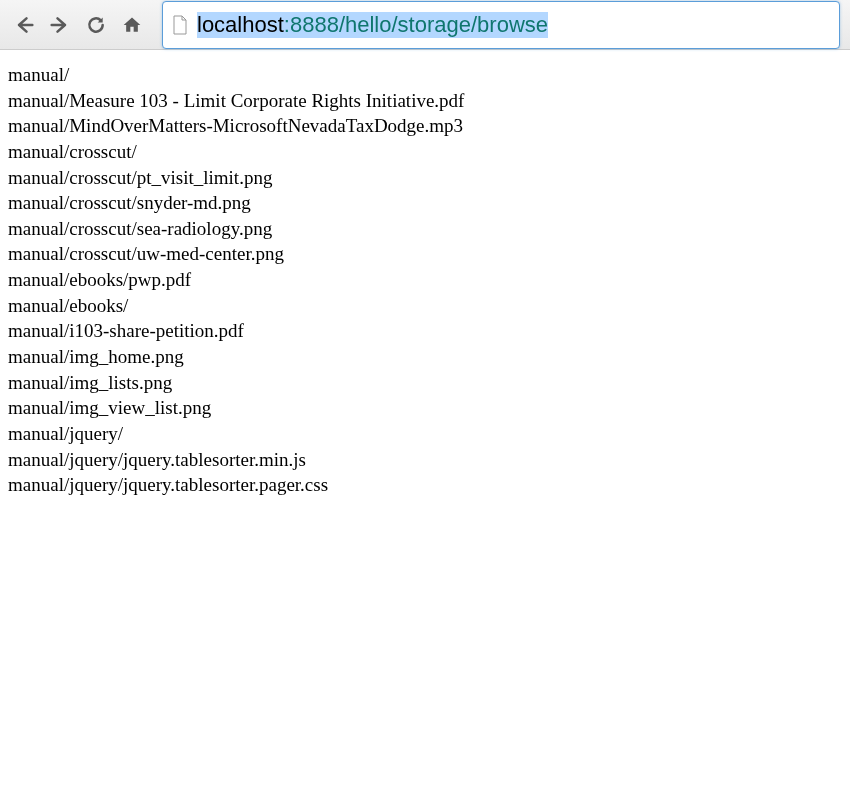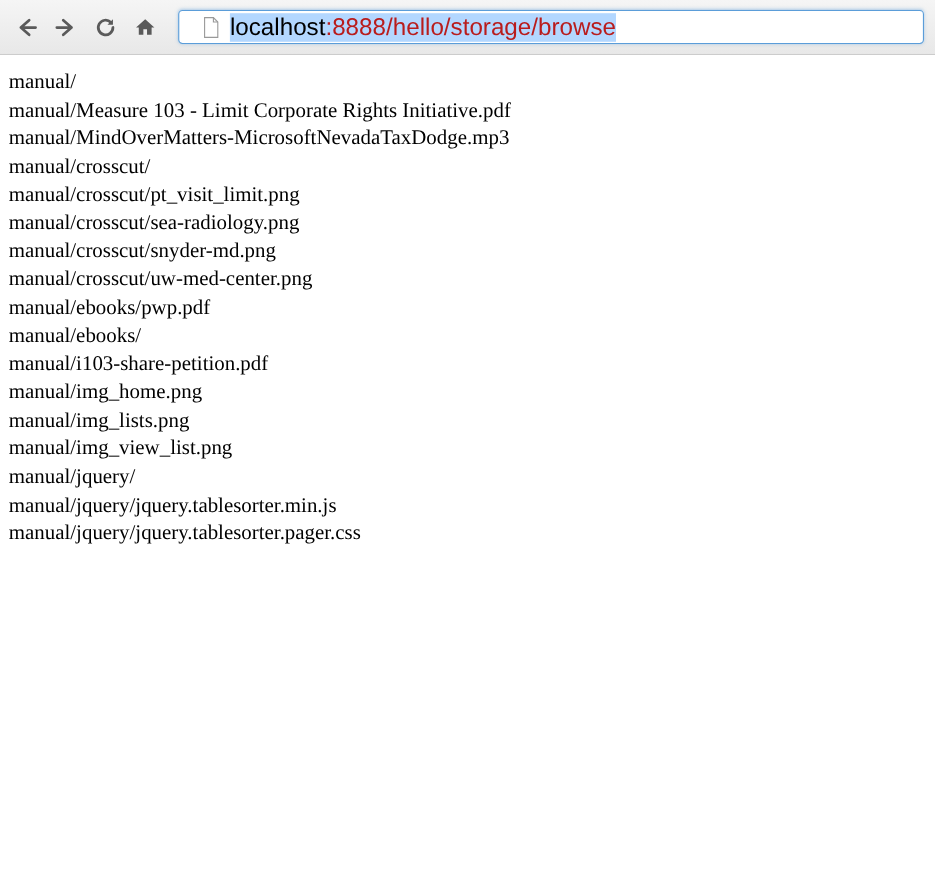--- a/index.html
+++ b/index.html
@@ -31,27 +31,27 @@
       justify-content: center;
       cursor: pointer;
       color: #5a5a5a;
     }
     .nav-button svg {
       width: 20px;
       height: 20px;
     }
     .address-bar {
       flex: 1;
-      height: 31px;
+      height: 48px;
       background: #ffffff;
       border: 1px solid #5b9dd9;
       border-radius: 4px;
       display: flex;
       align-items: center;
-      padding: 0 20px;
+      padding: 0 8px;
       margin-left: 8px;
       box-shadow: 0 0 3px rgba(91,157,217,0.5);
     }
     .page-icon {
       width: 18px;
       height: 20px;
       margin-right: 8px;
       display: flex;
       align-items: center;
       justify-content: center;
@@ -65,21 +65,21 @@
       font-size: 22px;
       display: flex;
       align-items: baseline;
       user-select: text;
       background: #b3d7ff;
     }
     .url-host {
       color: #000000;
     }
     .url-rest {
-      color: #b91c1c;
+      color: #0f766e;
     }
     .content {
       padding: 12px 8px;
       font-size: 19px;
       line-height: 1.35;
       color: #000000;
     }
     .file-entry {
       display: block;
       cursor: pointer;
@@ -123,22 +123,22 @@
     </div>
   </div>
 </div>
 
 <div class="content">
   <span class="file-entry">manual/</span>
   <span class="file-entry">manual/Measure 103 - Limit Corporate Rights Initiative.pdf</span>
   <span class="file-entry">manual/MindOverMatters-MicrosoftNevadaTaxDodge.mp3</span>
   <span class="file-entry">manual/crosscut/</span>
   <span class="file-entry">manual/crosscut/pt_visit_limit.png</span>
+  <span class="file-entry">manual/crosscut/snyder-md.png</span>
   <span class="file-entry">manual/crosscut/sea-radiology.png</span>
-  <span class="file-entry">manual/crosscut/snyder-md.png</span>
   <span class="file-entry">manual/crosscut/uw-med-center.png</span>
   <span class="file-entry">manual/ebooks/pwp.pdf</span>
   <span class="file-entry">manual/ebooks/</span>
   <span class="file-entry">manual/i103-share-petition.pdf</span>
   <span class="file-entry">manual/img_home.png</span>
   <span class="file-entry">manual/img_lists.png</span>
   <span class="file-entry">manual/img_view_list.png</span>
   <span class="file-entry">manual/jquery/</span>
   <span class="file-entry">manual/jquery/jquery.tablesorter.min.js</span>
   <span class="file-entry">manual/jquery/jquery.tablesorter.pager.css</span>

